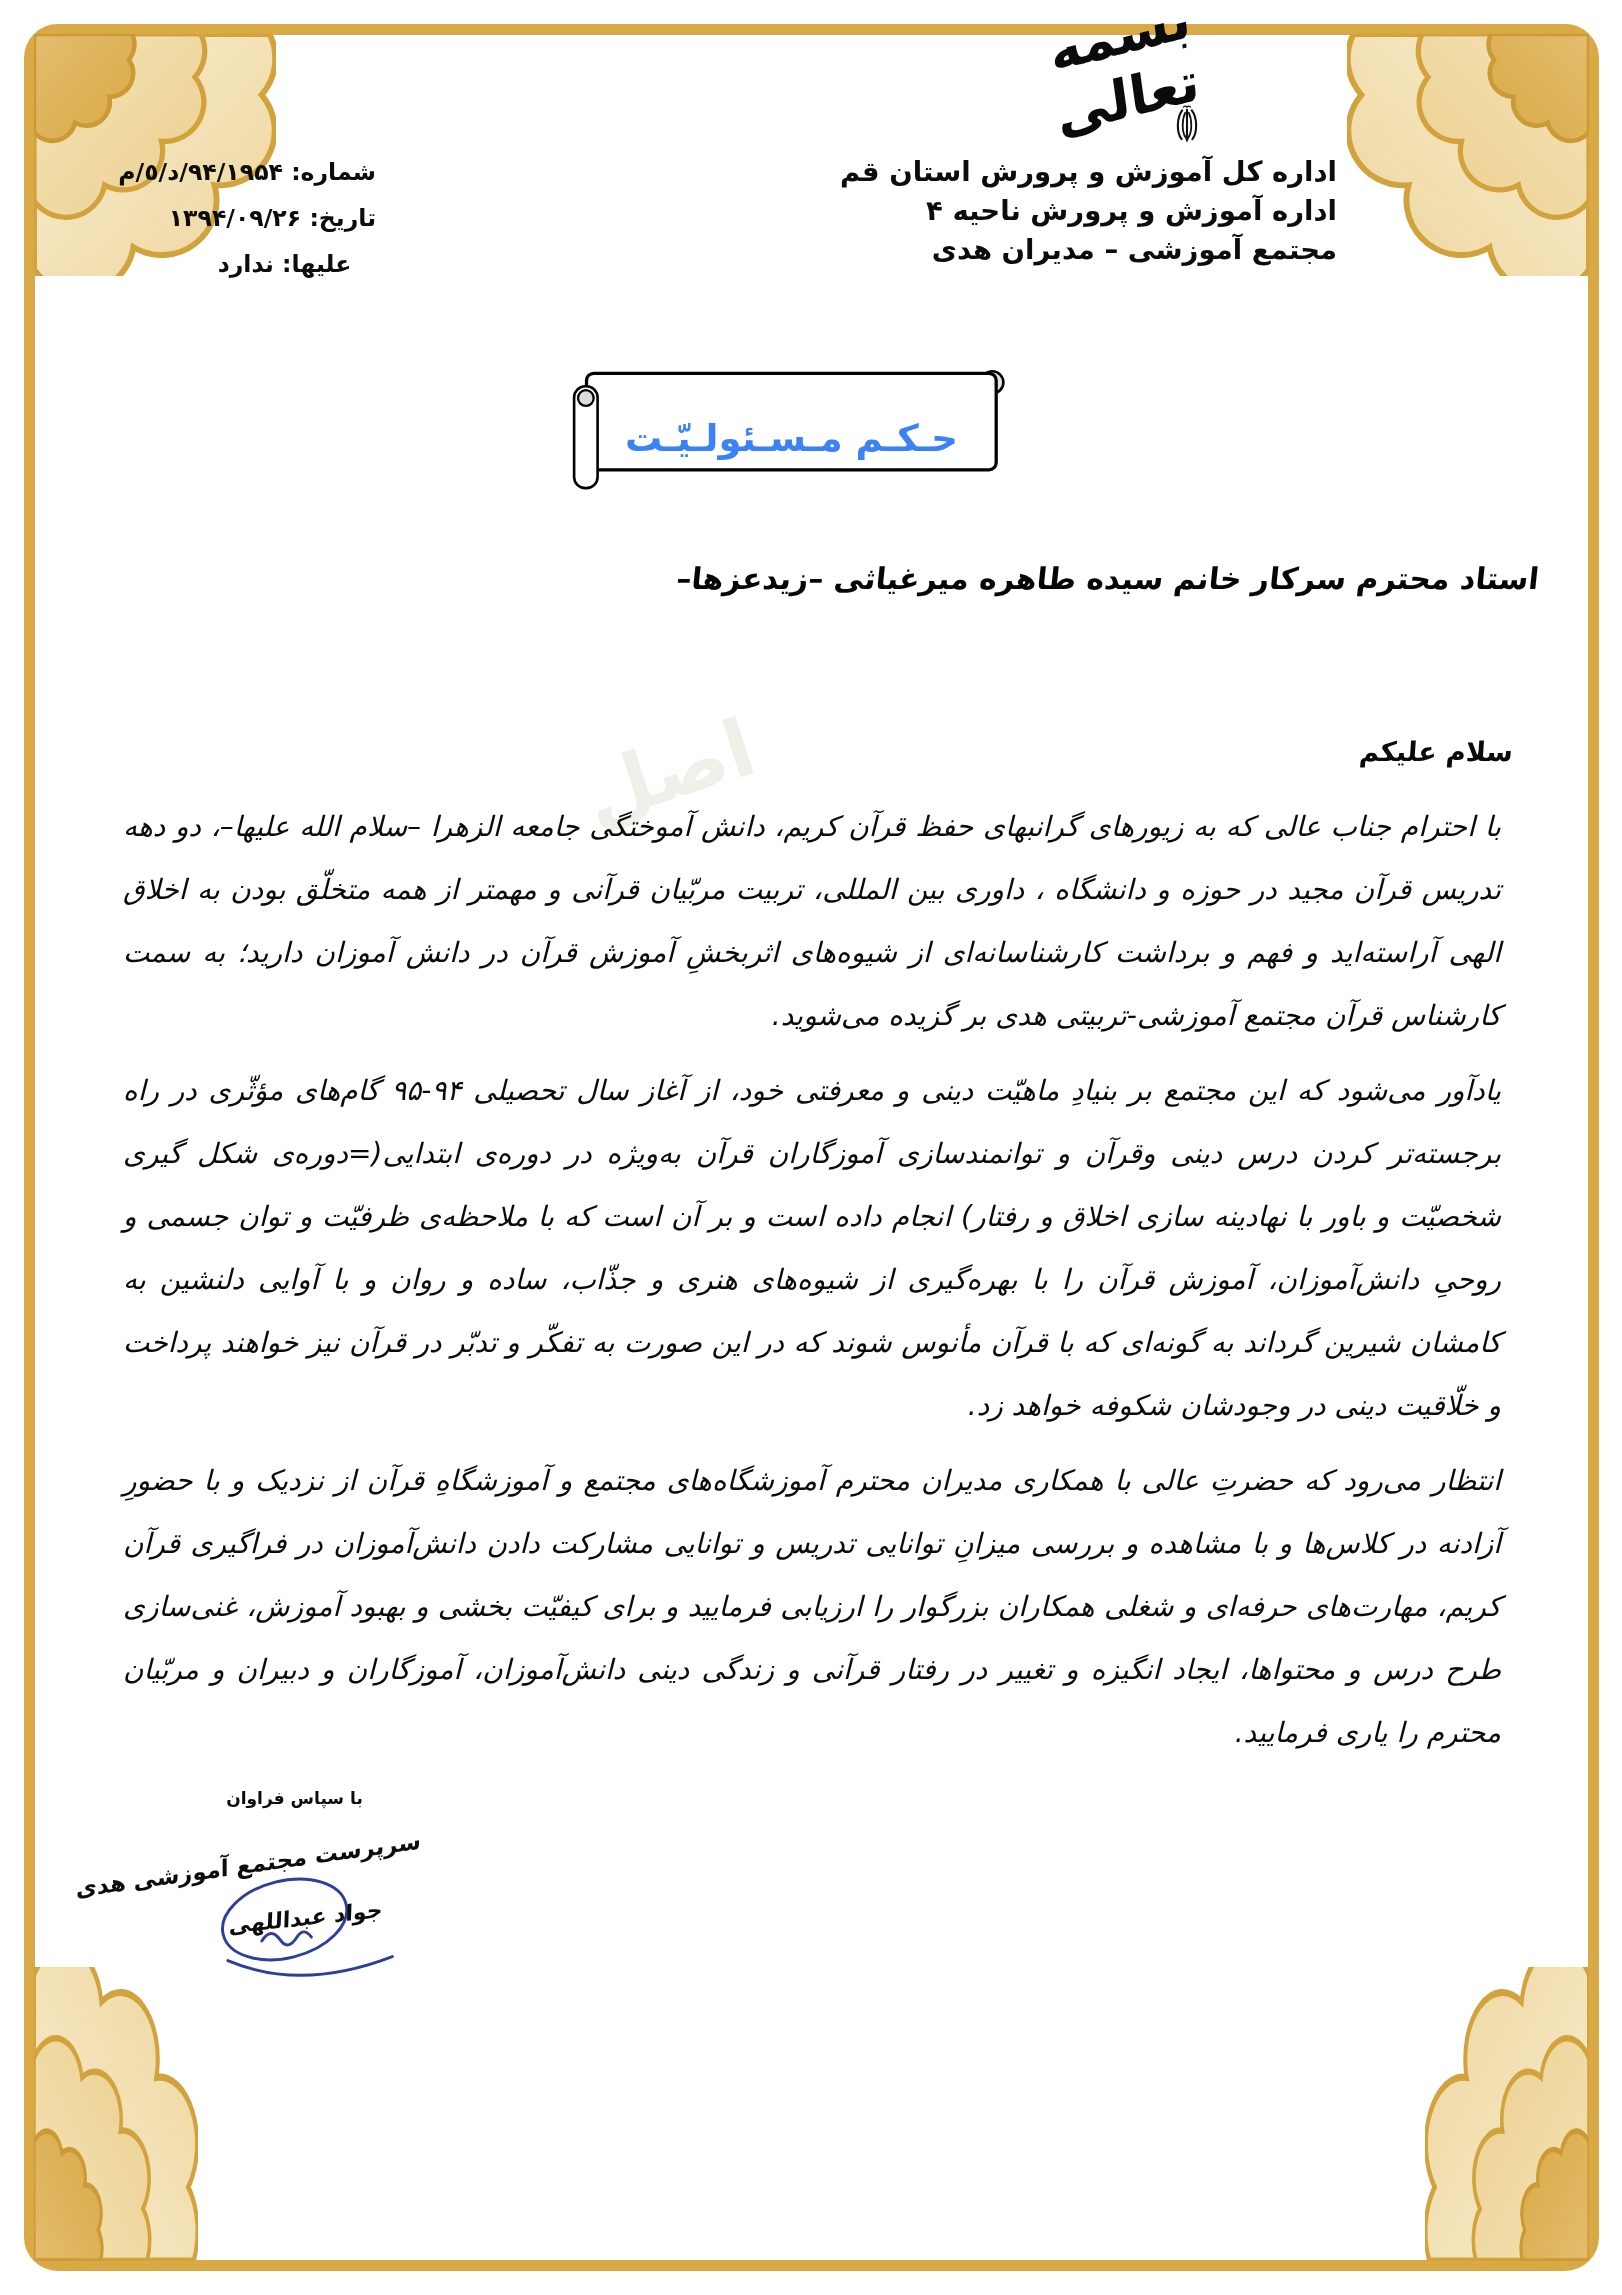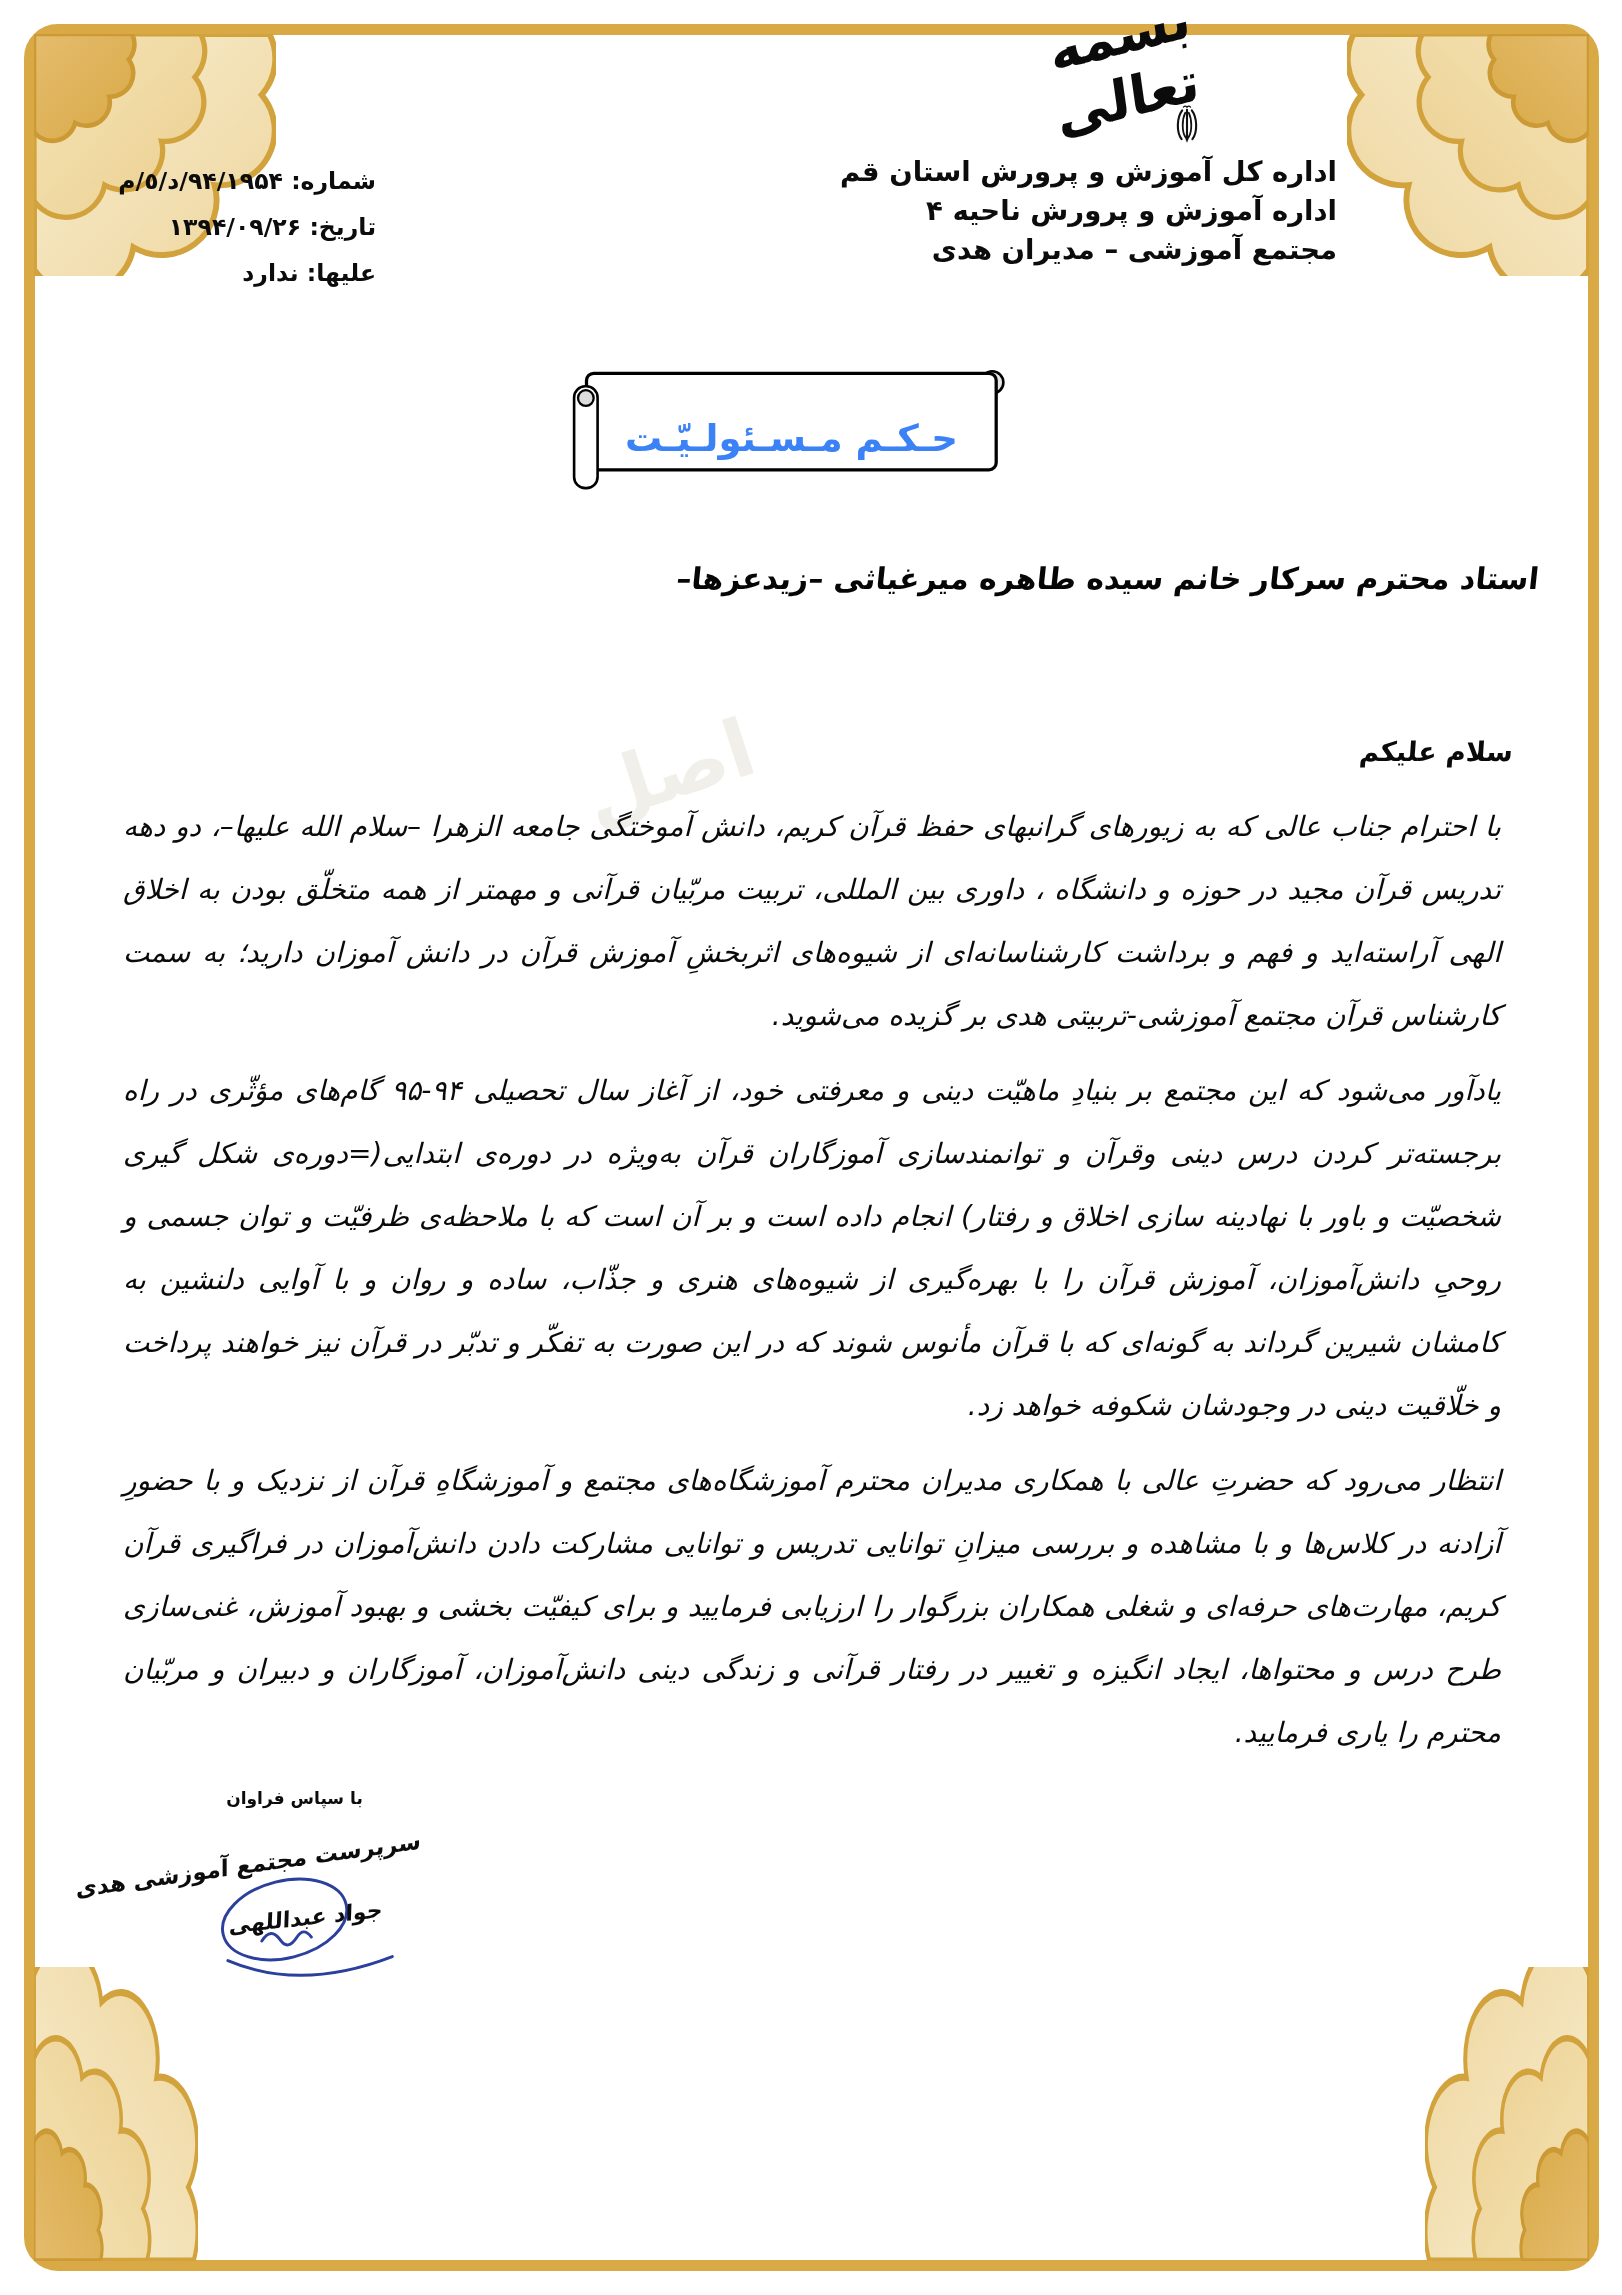--- a/index.html
+++ b/index.html
@@ -23,21 +23,21 @@
   .besmellah{
     left:936px;top:27.5px;width:262px;height:105px;display:flex;align-items:center;justify-content:center;
     font-size:54px;font-weight:bold;transform:rotate(-14deg) skewX(-6deg);color:#0b0b0b;
   }
   
   .lh-right{left:1036px;top:105px;width:301px;text-align:right;color:#0c0c0c;}
   .lh-right .emblem{width:30px;height:42px;display:block;margin:0 auto 5.2px auto;}
   .lh-line{font-size:27.5px;font-weight:bold;line-height:39px;white-space:nowrap;}
   .lh-line .sup{font-size:16.4px;font-weight:bold;vertical-align:18.3px;}
   
-  .meta{left:193px;top:158px;width:183px;text-align:right;color:#0c0c0c;}
+  .meta{left:193px;top:149px;width:183px;text-align:center;color:#0c0c0c;}
   .meta-row{font-size:23.6px;font-weight:bold;line-height:46px;white-space:nowrap;}
   .ltr-num{direction:ltr;unicode-bidi:bidi-override;display:inline-block;}
   
   .banner-svg{left:566px;top:355px;width:452px;height:137px;}
   .banner-text{
     left:586px;top:390px;width:411px;height:96px;display:flex;align-items:center;justify-content:center;
     font-size:37px;font-weight:bold;color:#3b82f6;white-space:nowrap;
   }
   
   .watermark{

